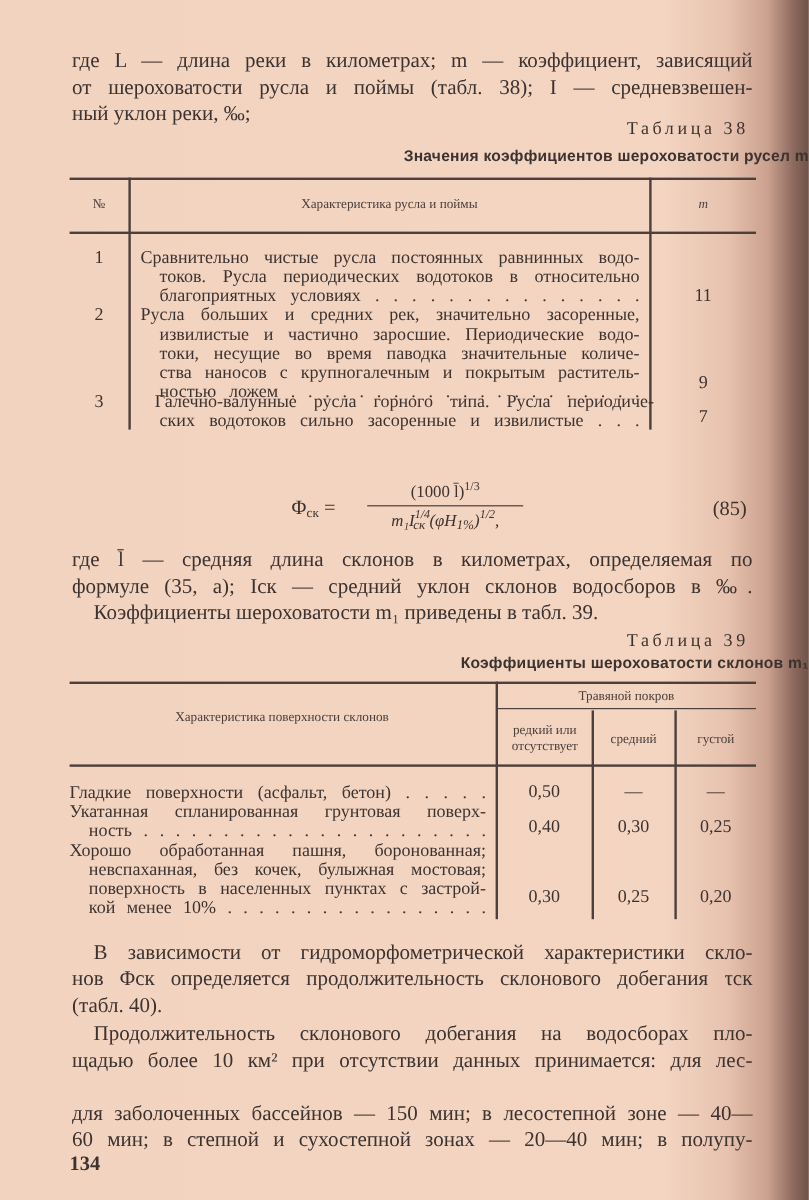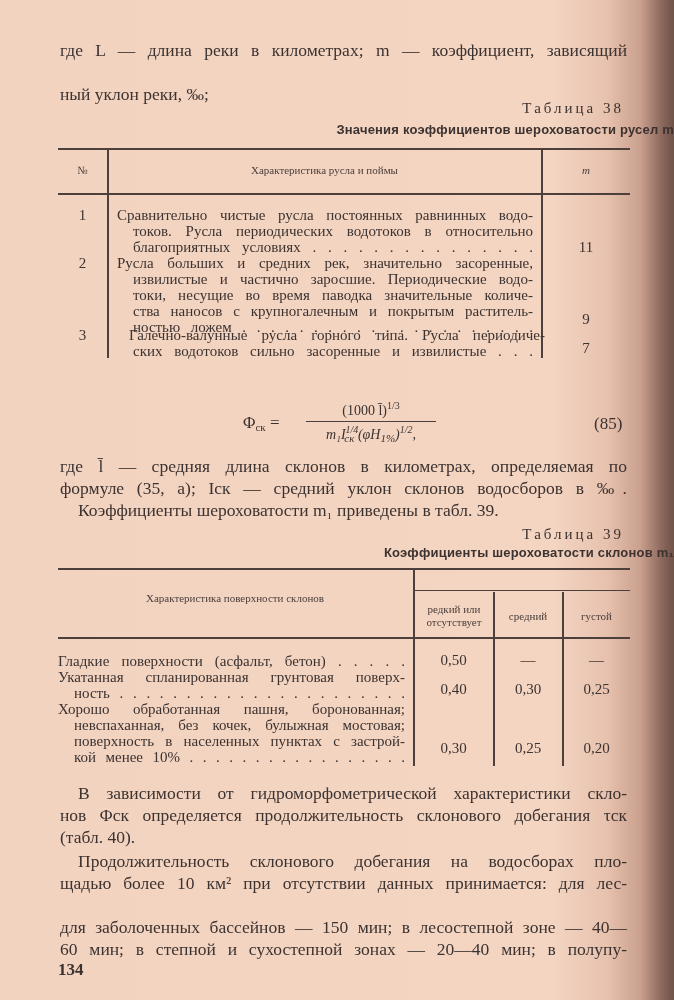--- a/index.html
+++ b/index.html
@@ -26,20 +26,21 @@
   .formula { position:absolute; font-size:17px; }
   .frac { position:absolute; text-align:center; font-size:14px; }
   .page-num { position:absolute; left:58px; top:960px; font-size:17px; font-weight:bold; }
 </style>
 </head>
 <body>
 
 <div class="page">
 
   <div class="line" style="top:40px;">где L — длина реки в километрах; m — коэффициент, зависящий</div>
+  <div class="line" style="top:62px;">от шероховатости русла и поймы (табл. 38); I — средневзвешен-</div>
   <div class="line last" style="top:84px;">ный уклон реки, ‰;</div>
 
   <div class="tab-label" style="top:100px;">Таблица 38</div>
   <div class="tab-title" style="top:122px;">Значения коэффициентов шероховатости русел m</div>
 
   <div class="hr" style="left:58px; width:572px; top:148px;"></div>
   <div class="hr" style="left:58px; width:572px; top:193px;"></div>
   <div class="vr" style="left:107px; top:148px; height:210px;"></div>
   <div class="vr" style="left:541px; top:148px; height:210px;"></div>
 
@@ -88,20 +89,21 @@
   <div class="tab-title" style="top:545px;">Коэффициенты шероховатости склонов m₁</div>
 
   <div class="hr" style="left:58px; width:572px; top:568px;"></div>
   <div class="hr" style="left:414px; width:216px; top:590px; height:1px;"></div>
   <div class="hr" style="left:58px; width:572px; top:637px;"></div>
   <div class="vr" style="left:413px; top:568px; height:198px;"></div>
   <div class="vr" style="left:493px; top:592px; height:174px;"></div>
   <div class="vr" style="left:562px; top:592px; height:174px;"></div>
 
   <div class="th" style="left:120px; width:230px; top:592px;">Характеристика поверхности склонов</div>
+  <div class="th" style="left:414px; width:216px; top:574px;">Травяной покров</div>
   <div class="th" style="left:416px; width:76px; top:603px;">редкий или отсутствует</div>
   <div class="th" style="left:494px; width:68px; top:610px;">средний</div>
   <div class="th" style="left:563px; width:67px; top:610px;">густой</div>
 
   <div class="cell j" style="left:58px; width:347px; top:653px;">Гладкие поверхности (асфальт, бетон) . . . . .</div>
   <div class="num" style="left:414px; width:79px; top:652px;">0,50</div>
   <div class="num" style="left:494px; width:68px; top:652px;">—</div>
   <div class="num" style="left:563px; width:67px; top:652px;">—</div>
 
   <div class="cell j" style="left:58px; width:347px; top:669px;">Укатанная спланированная грунтовая поверх-</div>

